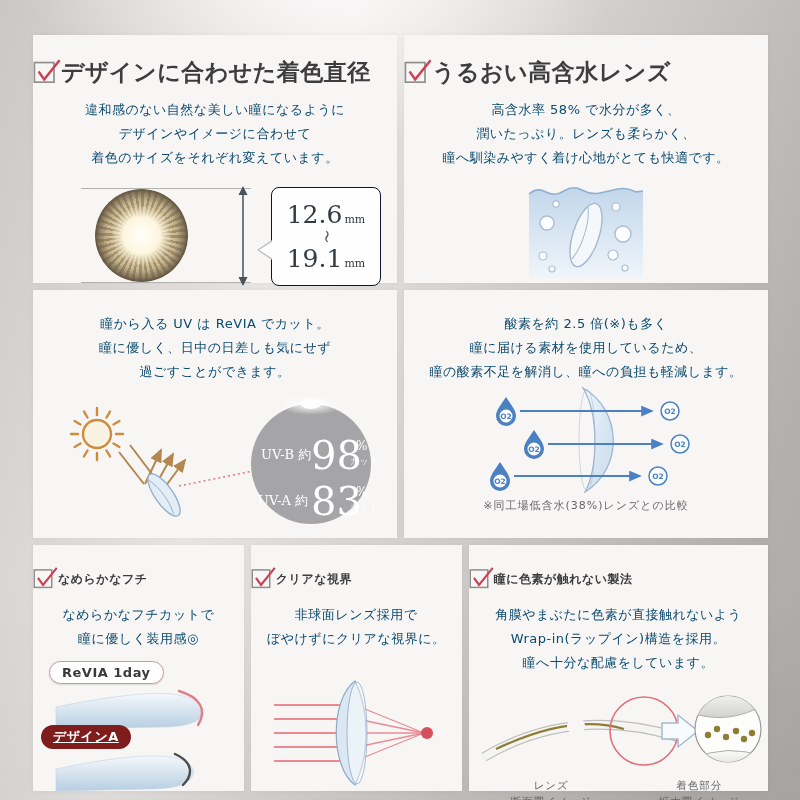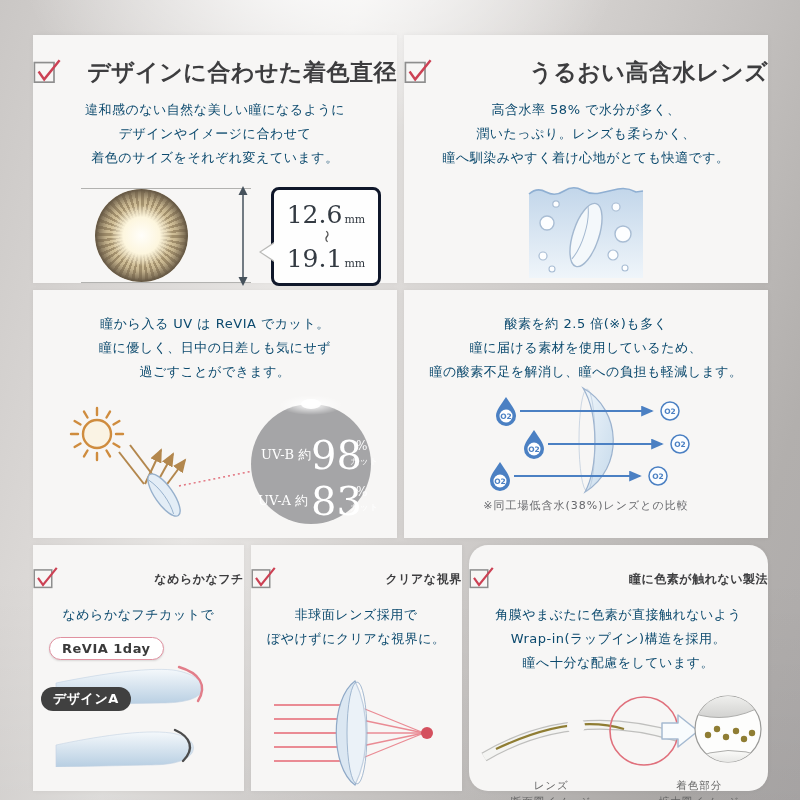--- a/index.html
+++ b/index.html
@@ -17,23 +17,23 @@
   .card {
     background:#f7f6f5;
     box-shadow: 0 0 5px rgba(0,0,0,.05);
     padding-top:22px;
     text-align:center;
     position:relative;
   }
   .row1 .card, .row2 .card { flex:1; height:248px; }
   .row3 .card { height:246px; padding-top:20px; }
   .row3 .c-sm { flex:1; }
-  .row3 .c-lg { flex:1.42;border-radius:19px; }
-
-  .title-row { display:flex; align-items:center; justify-content:space-between; margin-bottom:10px; }
+  .row3 .c-lg { flex:1.42; }
+
+  .title-row { display:flex; align-items:center; justify-content:flex-start; margin-bottom:10px; }
   .title {
     font-weight:bold; color:#3d3d3f; letter-spacing:.5px; white-space:nowrap;
   }
   .row1 .title, .row2 .title { font-size:23px; }
   .row3 .title { font-size:12px; }
   .chk { flex:0 0 auto; }
   .row3 .chk svg { width:25px; height:24px; }
 
   .body p { font-size:13px; color:#0c4a6e; line-height:1.85; letter-spacing:.5px; }
 
@@ -44,41 +44,41 @@
   .lens-photo {
     position:absolute; left:62px; top:7px; width:93px; height:93px; border-radius:50%;
     background:
       radial-gradient(circle, #fffefa 0%, #fdf6de 28%, rgba(253,246,222,0) 47%),
       repeating-conic-gradient(#a6936f 0deg 4deg, #d3c199 4deg 9deg);
     box-shadow: inset 0 0 9px 7px rgba(104,91,71,.85), inset 0 0 2px 2px rgba(88,78,60,.9);
   }
   .diam-arrow { position:absolute; left:202px; top:2px; }
   .bubble {
     position:absolute; left:238px; top:5px; width:110px; height:99px;
-    background:#fefefe; border:3px solid #0f172a; border-radius:8px;
+    background:#fefefe; border:1px solid #0f172a; border-radius:8px;
     display:flex; flex-direction:column; align-items:center; justify-content:center;
   }
   .bubble::before { content:""; position:absolute; left:-15px; top:52px; border:10px solid transparent; border-right:15px solid #b9b9b7; border-left:0; }
   .bubble::after  { content:""; position:absolute; left:-13px; top:53px; border:9px solid transparent; border-right:14px solid #fefefe; border-left:0; }
   .meas { font-family:"DejaVu Serif","Liberation Serif",serif; color:#333a42; font-size:25px; line-height:1.1; }
   .meas .unit { font-size:11px; margin-left:2px; }
   .tilde { display:inline-block; transform:rotate(90deg); font-size:13px; color:#555; line-height:1; margin:2px 0; }
 
   
   .illus { display:flex; justify-content:center; margin-top:8px; }
 
   
   .footnote { font-size:11px; color:#66676b; letter-spacing:1px; margin-top:4px; }
 
   
   .edge-illus { position:relative; height:132px; margin-top:8px; }
   .pill { position:absolute; font-size:13px; font-weight:bold; letter-spacing:.5px;
           padding:3px 12px; border-radius:12px; white-space:nowrap; }
   .pill-revia { left:16px; top:2px; background:#fff; border:1.5px solid #e091a0; color:#3a3a3a; box-shadow:0 1px 2px rgba(0,0,0,.12); }
-  .pill-design { left:8px; top:52px; background:#404040; color:#fff; }
+  .pill-design { left:8px; top:66px; background:#7f1d1d; color:#fff;text-decoration:underline; }
 
   
   .caps { display:flex; justify-content:space-between; padding:0 28px 0 42px; margin-top:2px; }
   .cap { font-size:10.5px; color:#666; line-height:1.55; letter-spacing:1px; text-align:center; }
 
   svg text { font-family:"DejaVu Serif","Liberation Serif",serif; }
   svg text.sans { font-family:"DejaVu Sans","Liberation Sans",sans-serif; }
 </style>
 </head>
 <body>
@@ -289,20 +289,21 @@
         <span class="chk">
           <svg viewBox="0 0 30 28" width="25" height="24">
             <rect x="1.5" y="5.5" width="21" height="21" fill="none" stroke="#8e8e8e" stroke-width="1.8"></rect>
             <path d="M6,15 L12,23.5 L28.5,3" fill="none" stroke="#cc4154" stroke-width="2.6"></path>
           </svg>
         </span>
         <span class="title">なめらかなフチ</span>
       </div>
       <div class="body">
         <p>なめらかなフチカットで</p>
+        <p>瞳に優しく装用感◎</p>
       </div>
       <div class="edge-illus">
         <svg width="196" height="132" viewBox="0 0 196 132" style="display:block;margin:0 auto">
           <g transform="translate(0,8)">
             <path d="M16,40 C55,32 106,24 133,27 C153,30 164,38 162,47 C160,56 143,60 121,60 L16,62 Z" fill="url(#edgeGrad)" stroke="#c2d2e2" stroke-width="0.6"></path>
             <path d="M139,24 C159,30 168,42 158,58" fill="none" stroke="#e27e8a" stroke-width="2.4" stroke-linecap="round"></path>
           </g>
           <g transform="translate(2,72)">
             <path d="M14,38 C52,30 101,22 129,26 C147,29 155,37 150,46 C143,56 125,58 105,58 L14,60 Z" fill="url(#edgeGrad)" stroke="#c2d2e2" stroke-width="0.6"></path>
             <path d="M133,23 C149,30 153,42 141,54" fill="none" stroke="#4c4c4c" stroke-width="2.4" stroke-linecap="round"></path>

